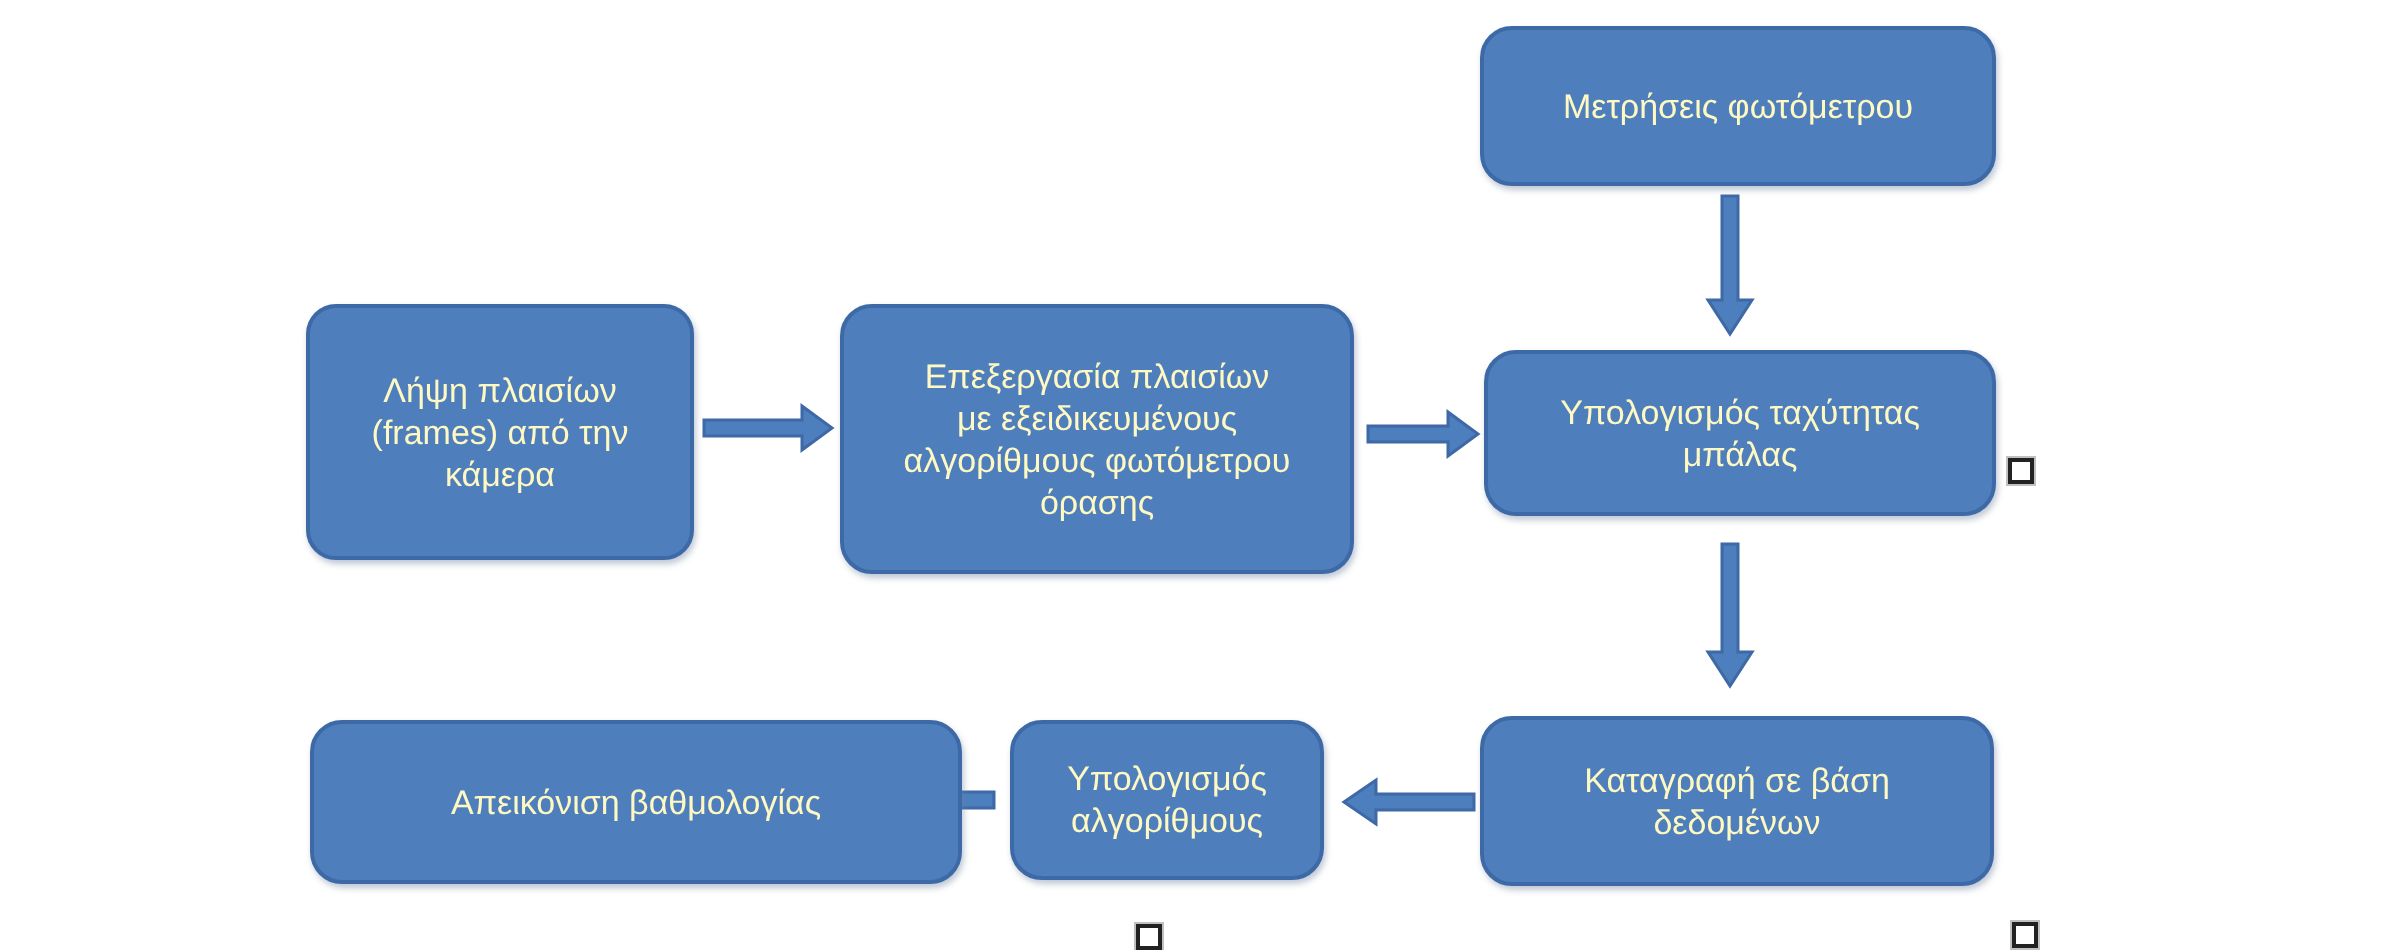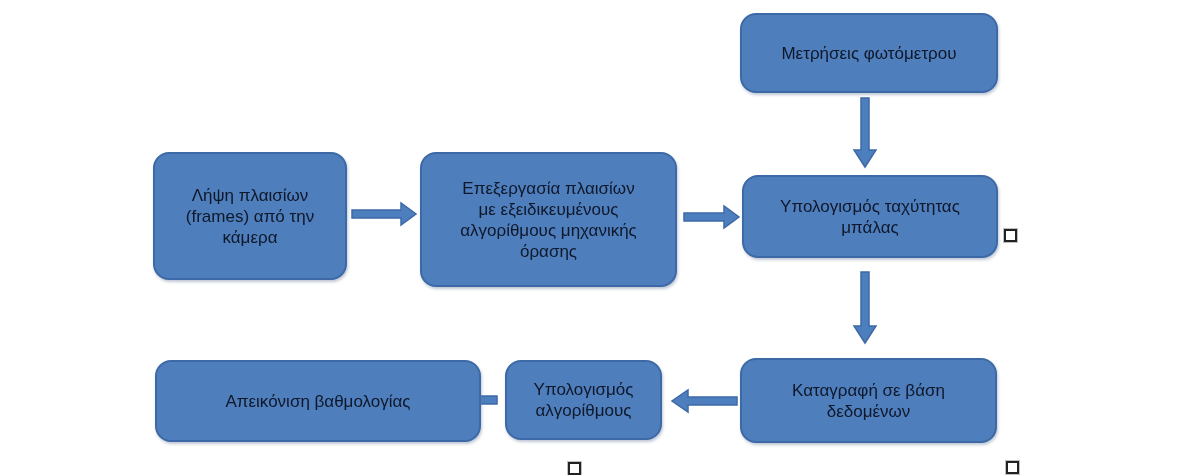--- a/index.html
+++ b/index.html
@@ -15,32 +15,32 @@
     overflow: hidden;
     font-family: "Liberation Sans", sans-serif;
   }
   .node {
     position: absolute;
     box-sizing: border-box;
     display: flex;
     align-items: center;
     justify-content: center;
     text-align: center;
-    color: #0f172a;
+    color: #fef9c3;
     background: #4e7fbc;
     border: 2px solid #3d69a6;
     border-radius: 16px;
     font-size: 17px;
     line-height: 21px;
     white-space: pre-line;
     padding: 4px 8px;
     box-shadow: 1px 2px 3px rgba(110, 130, 160, 0.45);
   }
   .n-photometer    { left: 740px; top: 13px;  width: 258px; height: 80px; }
-  .n-capture       { left: 153px; top: 152px; width: 194px; height: 128px; }
+  .n-capture       { left: 153px; top: 152px; width: 194px; height: 128px; border-radius: 15px; }
   .n-processing    { left: 420px; top: 152px; width: 257px; height: 135px; }
   .n-velocity      { left: 742px; top: 175px; width: 256px; height: 83px; }
   .n-database      { left: 740px; top: 358px; width: 257px; height: 85px; }
   .n-score-calc    { left: 505px; top: 360px; width: 157px; height: 80px; }
   .n-score-display { left: 155px; top: 360px; width: 326px; height: 82px; }
   .edges {
     position: absolute;
     left: 0;
     top: 0;
     width: 1200px;
@@ -80,21 +80,21 @@
   </svg>
 
   <div class="node n-photometer">Μετρήσεις φωτόμετρου</div>
 
   <div class="node n-capture">Λήψη πλαισίων
 (frames) από την
 κάμερα</div>
 
   <div class="node n-processing">Επεξεργασία πλαισίων
 με εξειδικευμένους
-αλγορίθμους μηχανικής
+αλγορίθμους φωτόμετρου
 όρασης</div>
 
   <div class="node n-velocity">Υπολογισμός ταχύτητας
 μπάλας</div>
 
   <div class="node n-database">Καταγραφή σε βάση
 δεδομένων</div>
 
   <div class="node n-score-calc">Υπολογισμός
 αλγορίθμους</div>

